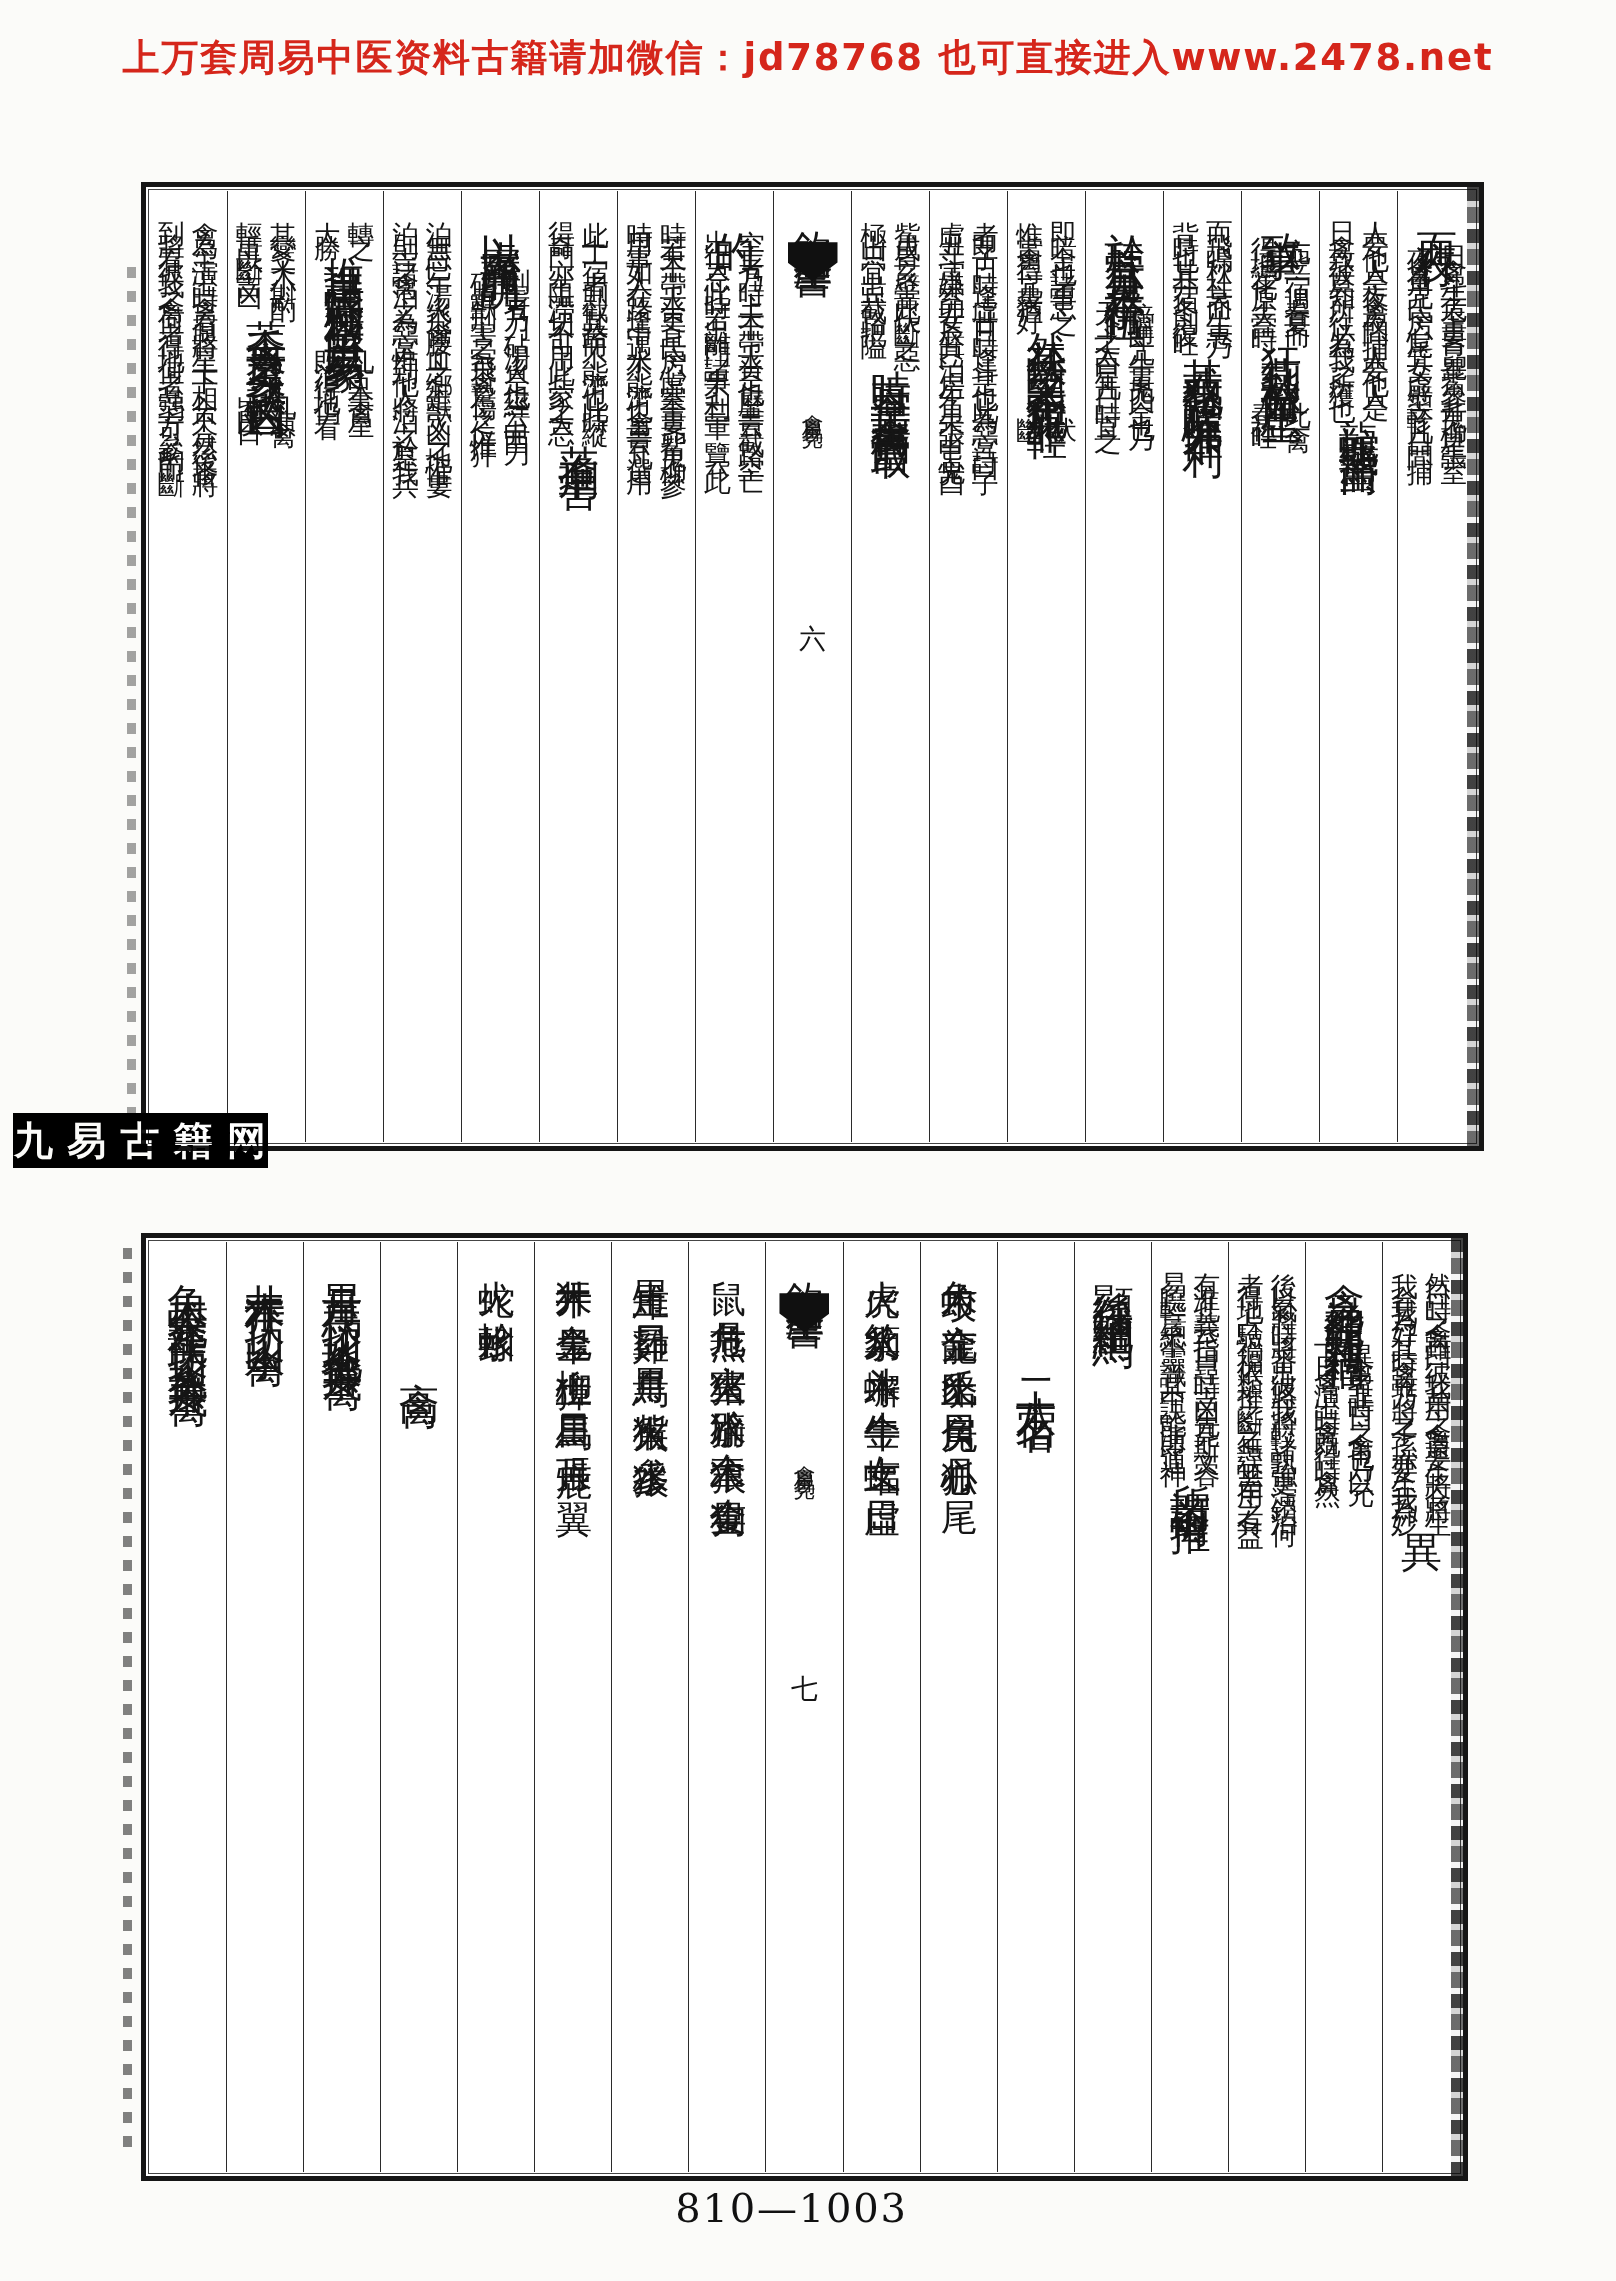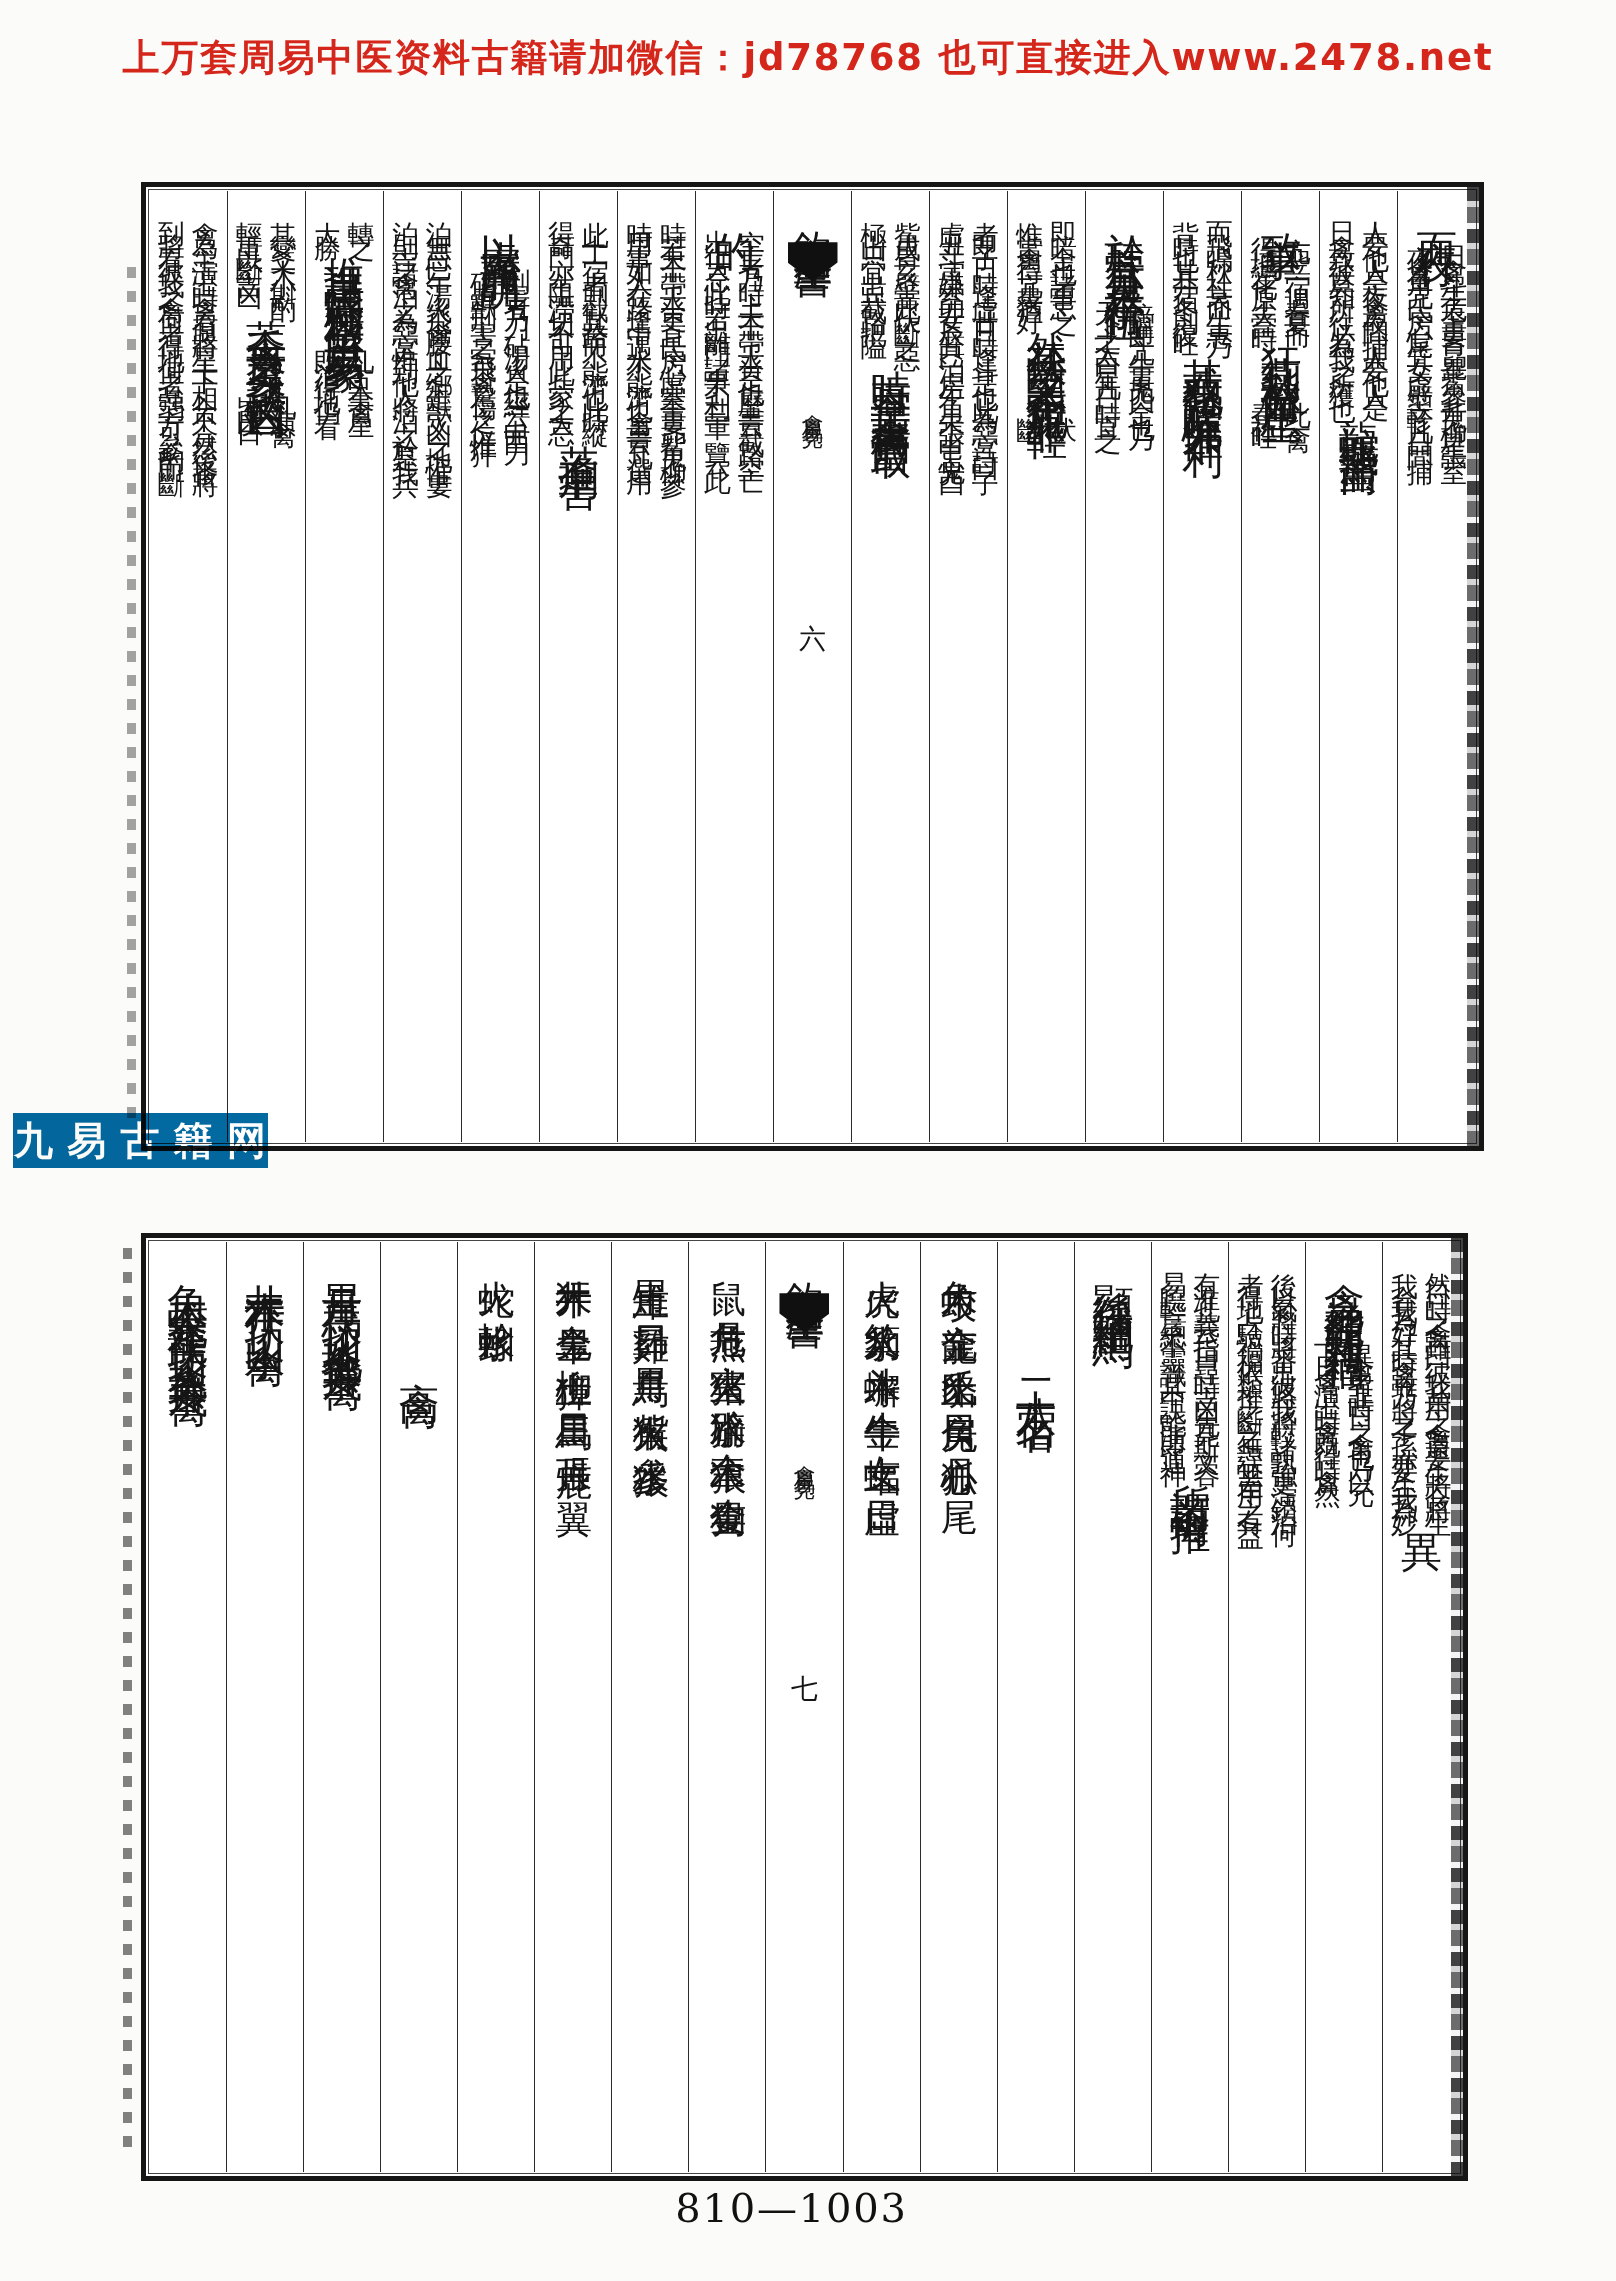--- a/index.html
+++ b/index.html
@@ -79,21 +79,21 @@
   }
   .dots-left{
     position:absolute;width:9px;opacity:.4;pointer-events:none;
     background:repeating-linear-gradient(180deg,#1c1c1c 0 10.7px,transparent 10.7px 24px);
   }
   .dots-top{left:127px;top:267px;height:855px;}
   .dots-bottom{left:123px;top:1248px;height:909px;opacity:.55;}
   
   .watermark{
     position:absolute;left:12.5px;top:1113px;width:255px;height:55px;
-    background:#0369a1;mix-blend-mode:multiply;
+    background:#000000;mix-blend-mode:multiply;
     display:flex;align-items:center;justify-content:center;
     z-index:6;
   }
   .watermark span{
     font-family:"DejaVu Sans", sans-serif;
     color:#ffffff;font-size:39px;font-weight:700;letter-spacing:14.3px;
     white-space:nowrap;text-indent:14.3px;
   }
   
   .page-number{

